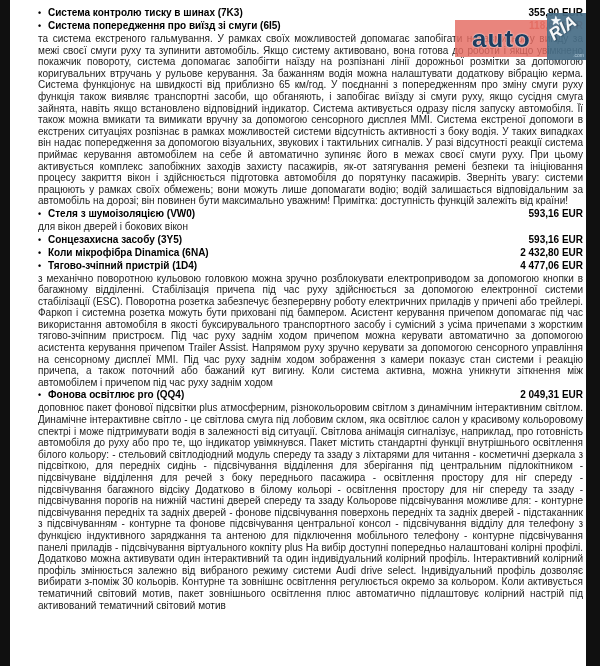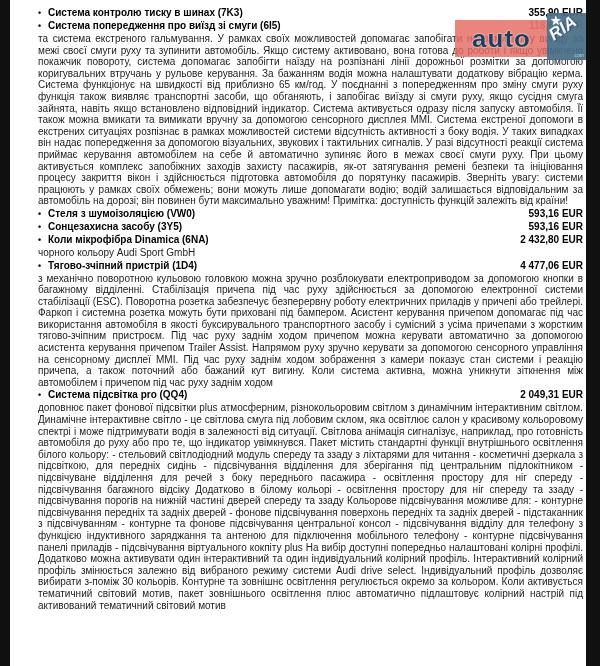--- a/index.html
+++ b/index.html
@@ -82,47 +82,47 @@
         <span class="price" style="color: rgb(224, 117, 107);">118,63 EUR</span>
       </div>
       <p class="desc">та система екстреного гальмування. У рамках своїх можливостей допомагає запобігати ненавмисному виїзду за межі своєї смуги руху та зупинити автомобіль. Якщо систему активовано, вона готова до роботи і якщо увімкнено покажчик повороту, система допомагає запобігти наїзду на розпізнані лінії дорожньої розмітки за допомогою коригувальних втручань у рульове керування. За бажанням водія можна налаштувати додаткову вібрацію керма. Система функціонує на швидкості від приблизно 65 км/год. У поєднанні з попередженням про зміну смуги руху функція також виявляє транспортні засоби, що обганяють, і запобігає виїзду зі смуги руху, якщо сусідня смуга зайнята, навіть якщо встановлено відповідний індикатор. Система активується одразу після запуску автомобіля. Її також можна вмикати та вимикати вручну за допомогою сенсорного дисплея MMI. Система екстреної допомоги в екстрених ситуаціях розпізнає в рамках можливостей системи відсутність активності з боку водія. У таких випадках він надає попередження за допомогою візуальних, звукових і тактильних сигналів. У разі відсутності реакції система приймає керування автомобілем на себе й автоматично зупиняє його в межах своєї смуги руху. При цьому активується комплекс запобіжних заходів захисту пасажирів, як-от затягування ремені безпеки та ініціювання процесу закриття вікон і здійснюється підготовка автомобіля до порятунку пасажирів. Зверніть увагу: системи працюють у рамках своїх обмежень; вони можуть лише допомагати водію; водій залишається відповідальним за автомобіль на дорозі; він повинен бути максимально уважним! Примітка: доступність функцій залежіть від країни!</p>
       <div class="item-row">
         <span class="item-left">
           <span class="bullet">•</span>
           <span class="title">Стеля з шумоізоляцією (VW0)</span>
         </span>
         <span class="price">593,16 EUR</span>
       </div>
+      <p class="desc">для вікон дверей і бокових вікон</p>
       <div class="item-row">
         <span class="item-left">
           <span class="bullet">•</span>
           <span class="title">Сонцезахисна засобу (3Y5)</span>
         </span>
         <span class="price">593,16 EUR</span>
       </div>
       <div class="item-row">
         <span class="item-left">
           <span class="bullet">•</span>
           <span class="title">Коли мікрофібра Dinamica (6NA)</span>
         </span>
         <span class="price">2 432,80 EUR</span>
       </div>
-      <p class="desc">чорного кольору Audi Sport GmbH</p>
       <div class="item-row">
         <span class="item-left">
           <span class="bullet">•</span>
           <span class="title">Тягово-зчіпний пристрій (1D4)</span>
         </span>
         <span class="price">4 477,06 EUR</span>
       </div>
       <p class="desc">з механічно поворотною кульовою головкою можна зручно розблокувати електроприводом за допомогою кнопки в багажному відділенні. Стабілізація причепа під час руху здійснюється за допомогою електронної системи стабілізації (ESC). Поворотна розетка забезпечує безперервну роботу електричних приладів у причепі або трейлері. Фаркоп і системна розетка можуть бути приховані під бампером. Асистент керування причепом допомагає під час використання автомобіля в якості буксирувального транспортного засобу і сумісний з усіма причепами з жорстким тягово-зчіпним пристроєм. Під час руху заднім ходом причепом можна керувати автоматично за допомогою асистента керування причепом Trailer Assist. Напрямом руху зручно керувати за допомогою сенсорного управління на сенсорному дисплеї MMI. Під час руху заднім ходом зображення з камери показує стан системи і реакцію причепа, а також поточний або бажаний кут вигину. Коли система активна, можна уникнути зіткнення між автомобілем і причепом під час руху заднім ходом</p>
       <div class="item-row">
         <span class="item-left">
           <span class="bullet">•</span>
-          <span class="title">Система підсвітка pro (QQ4)</span>
+          <span class="title">Фонова освітлює pro (QQ4)</span>
         </span>
         <span class="price">2 049,31 EUR</span>
       </div>
       <p class="desc">доповнює пакет фонової підсвітки plus атмосферним, різнокольоровим світлом з динамічним інтерактивним світлом. Динамічне інтерактивне світло - це світлова смуга під лобовим склом, яка освітлює салон у красивому кольоровому спектрі і може підтримувати водія в залежності від ситуації. Світлова анімація сигналізує, наприклад, про готовність автомобіля до руху або про те, що індикатор увімкнувся. Пакет містить стандартні функції внутрішнього освітлення білого кольору: - стельовий світлодіодний модуль спереду та ззаду з ліхтарями для читання - косметичні дзеркала з підсвіткою, для передніх сидінь - підсвічування відділення для зберігання під центральним підлокітником - підсвічуване відділення для речей з боку переднього пасажира - освітлення простору для ніг спереду - підсвічування багажного відсіку Додатково в білому кольорі - освітлення простору для ніг спереду та ззаду - підсвічування порогів на нижній частині дверей спереду та ззаду Кольорове підсвічування можливе для: - контурне підсвічування передніх та задніх дверей - фонове підсвічування поверхонь передніх та задніх дверей - підстаканник з підсвічуванням - контурне та фонове підсвічування центральної консол - підсвічування відділу для телефону з функцією індуктивного заряджання та антеною для підключення мобільного телефону - контурне підсвічування панелі приладів - підсвічування віртуального кокпіту plus На вибір доступні попередньо налаштовані колірні профілі. Додатково можна активувати один інтерактивний та один індивідуальний колірний профіль. Інтерактивний колірний профіль змінюється залежно від вибраного режиму системи Audi drive select. Індивідуальний профіль дозволяє вибирати з-поміж 30 кольорів. Контурне та зовнішнє освітлення регулюється окремо за кольором. Коли активується тематичний світовий мотив, пакет зовнішнього освітлення плюс автоматично підлаштовує колірний настрій під активований тематичний світовий мотив</p>
     </div>
 
   <div class="watermark">
     <div class="wm-auto">
       <span>auto</span>
     </div>

